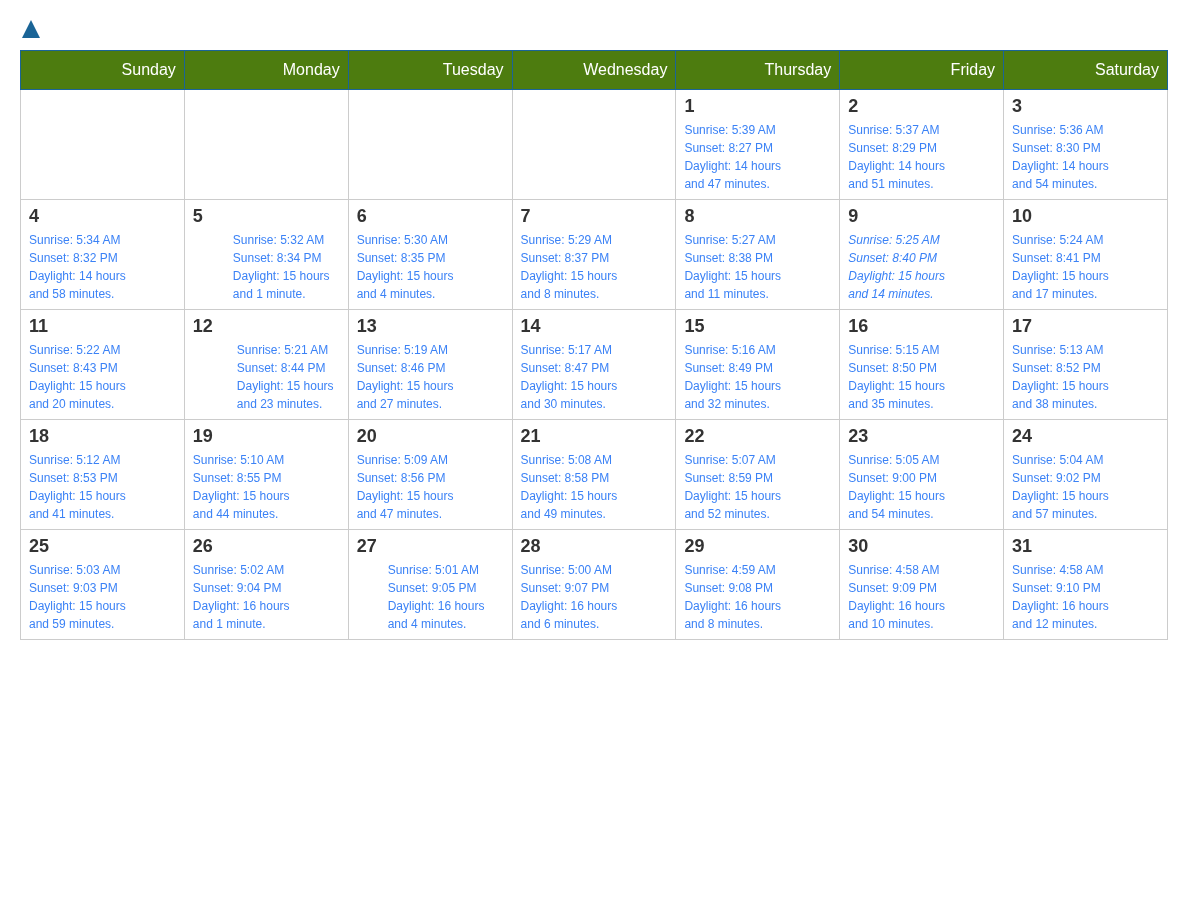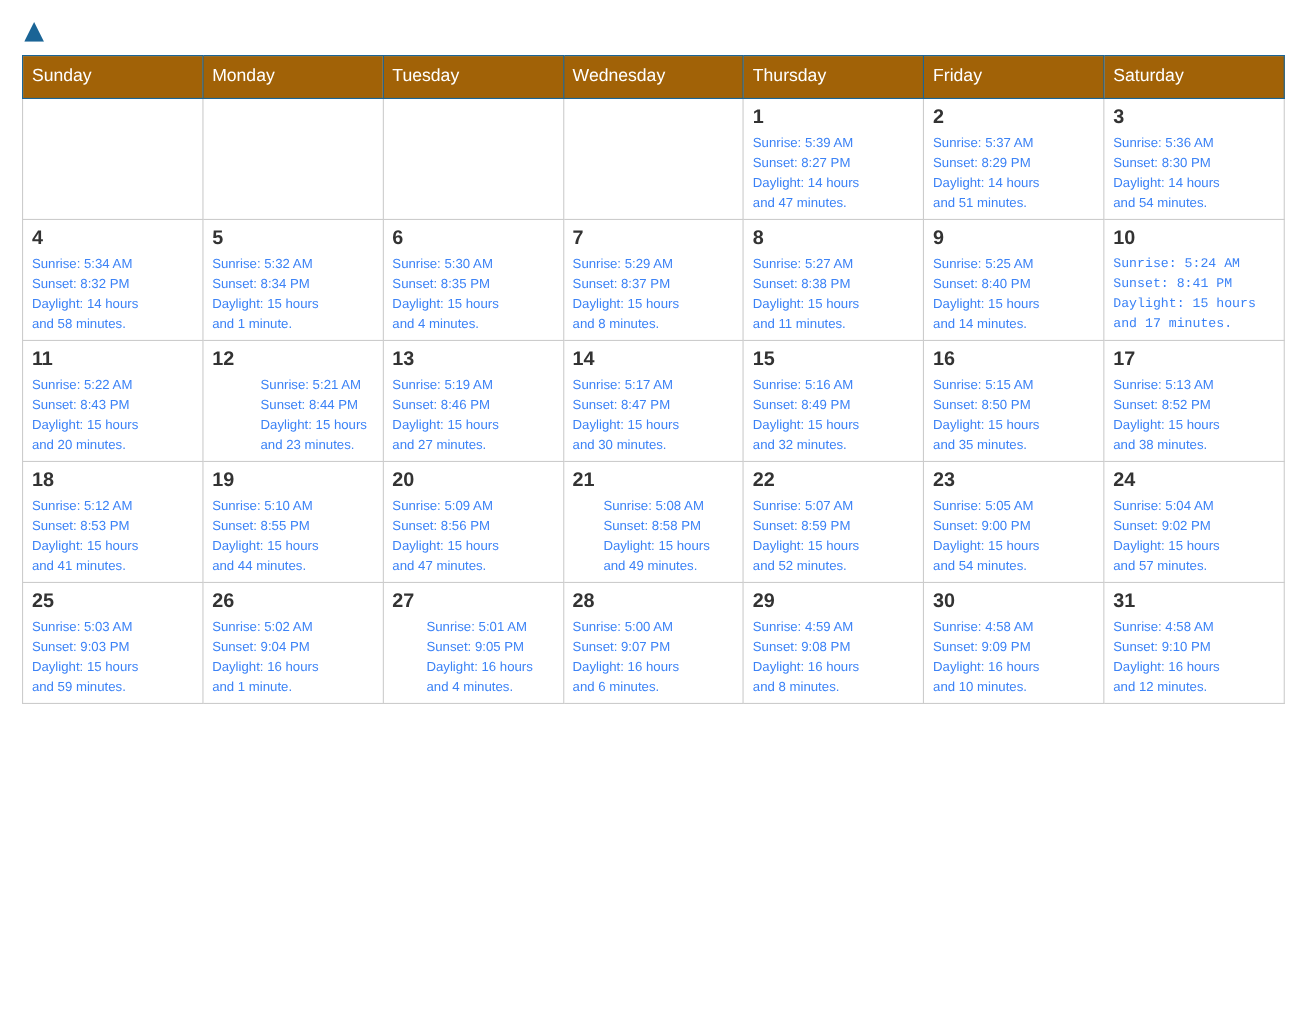--- a/index.html
+++ b/index.html
@@ -42,24 +42,24 @@
       font-size: 20px;
       color: #555;
       margin-top: 4px;
     }
     .calendar {
       width: 100%;
       border-collapse: collapse;
       margin-top: 10px;
     }
     .calendar th {
-      background-color: #a16207;
+      background-color: #4d7c0f;
       color: #fff;
       padding: 10px 8px;
-      text-align: left;
+      text-align: right;
       font-size: 16px;
       font-weight: normal;
       border: 1px solid #1a6496;
     }
     .calendar td {
       border: 1px solid #ccc;
       vertical-align: top;
       padding: 6px 8px;
       width: 14.28%;
       min-height: 110px;
@@ -152,21 +152,21 @@
       <tr>
         <td>
           <div class="day-number">4</div>
           <div class="day-info" style="white-space: pre-line;">Sunrise: 5:34 AM
 Sunset: 8:32 PM
 Daylight: 14 hours
 and 58 minutes.</div>
         </td>
         <td>
           <div class="day-number">5</div>
-          <div class="day-info" style="white-space: pre-line;">Sunrise: 5:32 AM
+          <div class="day-info" style="white-space: pre-line; margin-left: 40px;">Sunrise: 5:32 AM
 Sunset: 8:34 PM
 Daylight: 15 hours
 and 1 minute.</div>
         </td>
         <td>
           <div class="day-number">6</div>
           <div class="day-info" style="white-space: pre-line;">Sunrise: 5:30 AM
 Sunset: 8:35 PM
 Daylight: 15 hours
 and 4 minutes.</div>
@@ -180,28 +180,28 @@
         </td>
         <td>
           <div class="day-number">8</div>
           <div class="day-info" style="white-space: pre-line;">Sunrise: 5:27 AM
 Sunset: 8:38 PM
 Daylight: 15 hours
 and 11 minutes.</div>
         </td>
         <td>
           <div class="day-number">9</div>
-          <div class="day-info" style="white-space: pre-line;">Sunrise: 5:25 AM
+          <div class="day-info" style="white-space: pre-line; font-style: italic;">Sunrise: 5:25 AM
 Sunset: 8:40 PM
 Daylight: 15 hours
 and 14 minutes.</div>
         </td>
         <td>
           <div class="day-number">10</div>
-          <div class="day-info" style="white-space: pre-line; font-family: Liberation Mono, monospace;">Sunrise: 5:24 AM
+          <div class="day-info" style="white-space: pre-line;">Sunrise: 5:24 AM
 Sunset: 8:41 PM
 Daylight: 15 hours
 and 17 minutes.</div>
         </td>
       </tr>
       <tr>
         <td>
           <div class="day-number">11</div>
           <div class="day-info" style="white-space: pre-line;">Sunrise: 5:22 AM
 Sunset: 8:43 PM
@@ -268,21 +268,21 @@
         </td>
         <td>
           <div class="day-number">20</div>
           <div class="day-info" style="white-space: pre-line;">Sunrise: 5:09 AM
 Sunset: 8:56 PM
 Daylight: 15 hours
 and 47 minutes.</div>
         </td>
         <td>
           <div class="day-number">21</div>
-          <div class="day-info" style="white-space: pre-line; margin-left: 28px;">Sunrise: 5:08 AM
+          <div class="day-info" style="white-space: pre-line;">Sunrise: 5:08 AM
 Sunset: 8:58 PM
 Daylight: 15 hours
 and 49 minutes.</div>
         </td>
         <td>
           <div class="day-number">22</div>
           <div class="day-info" style="white-space: pre-line;">Sunrise: 5:07 AM
 Sunset: 8:59 PM
 Daylight: 15 hours
 and 52 minutes.</div>

